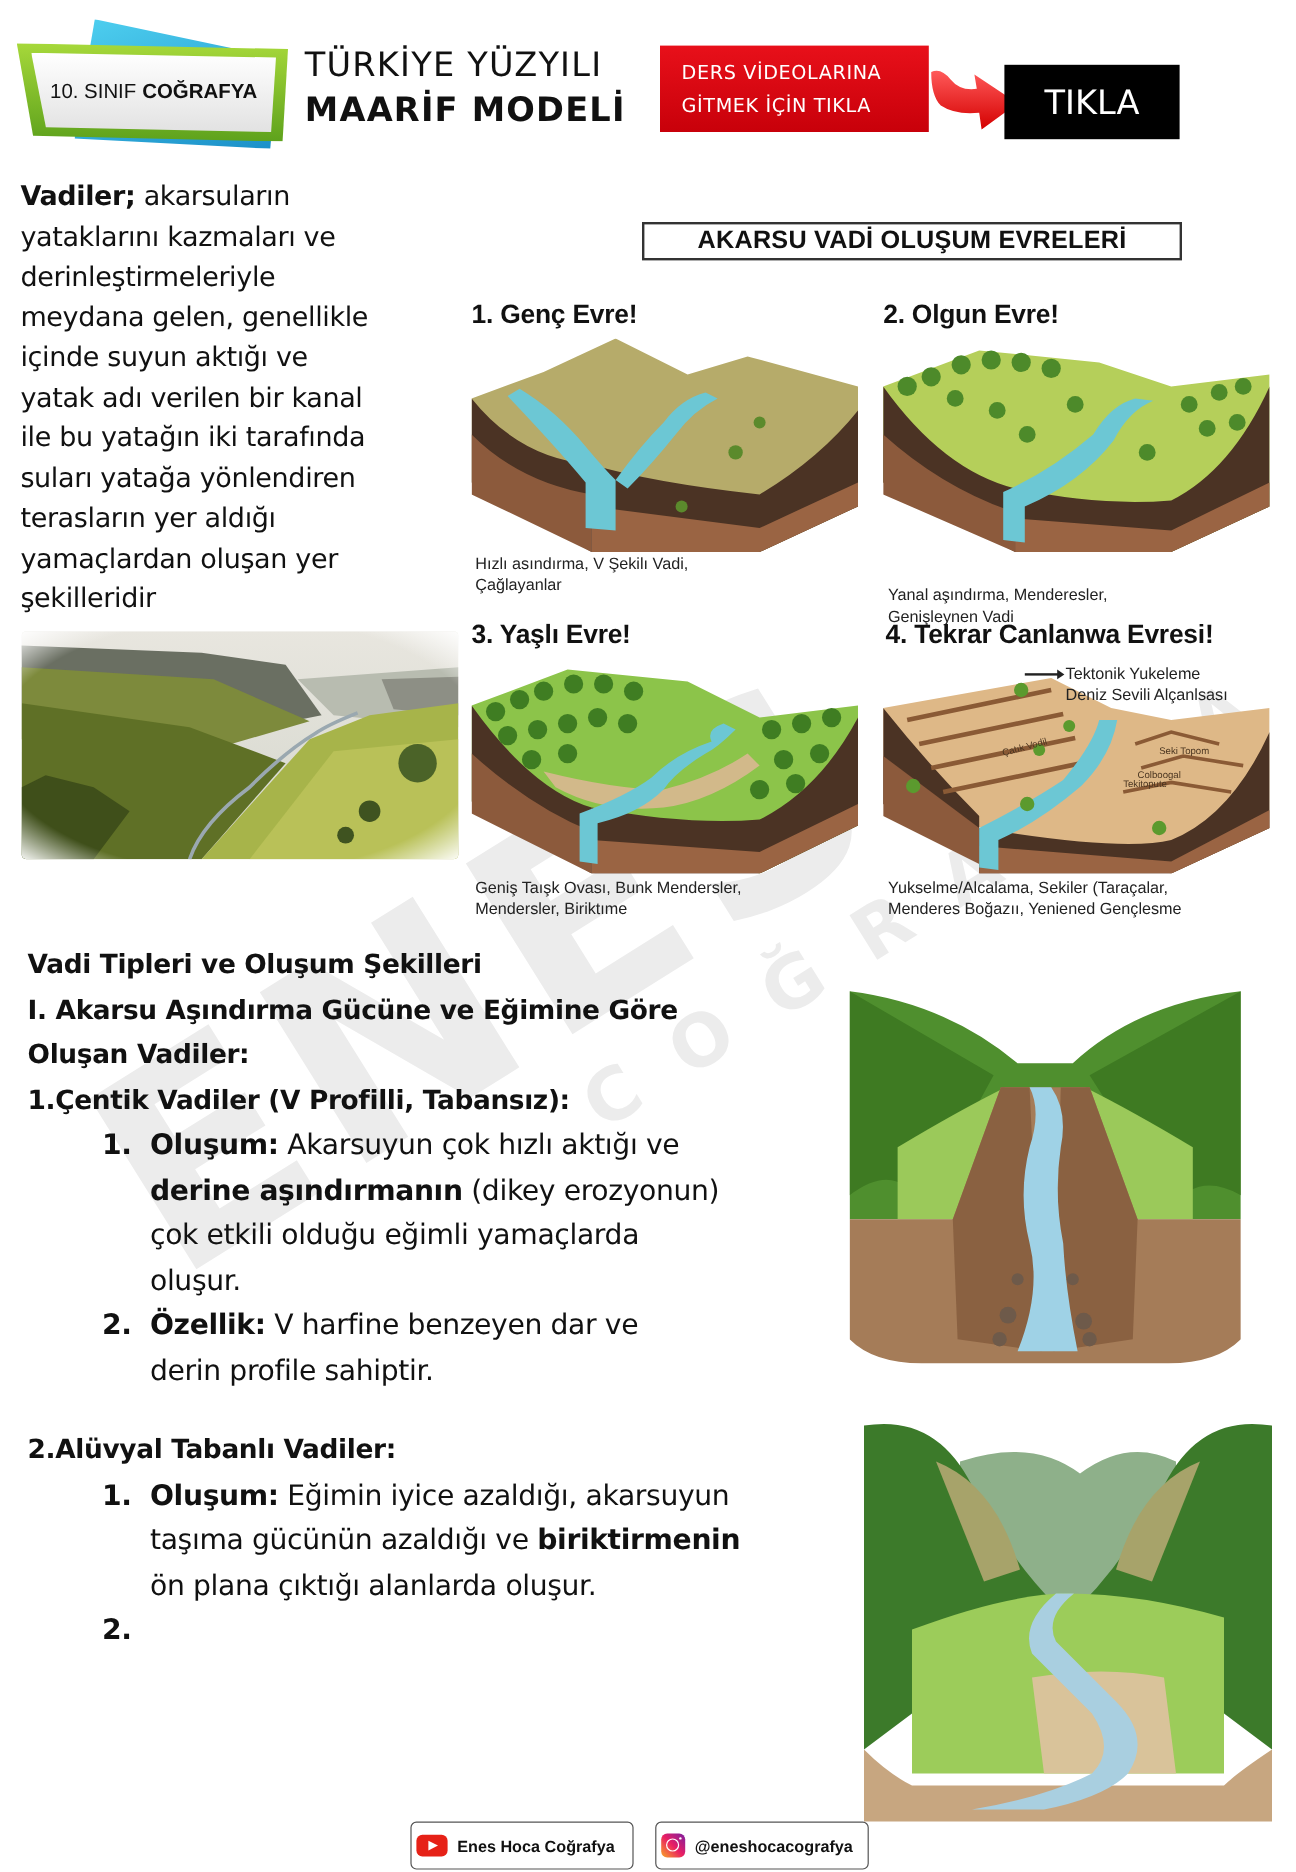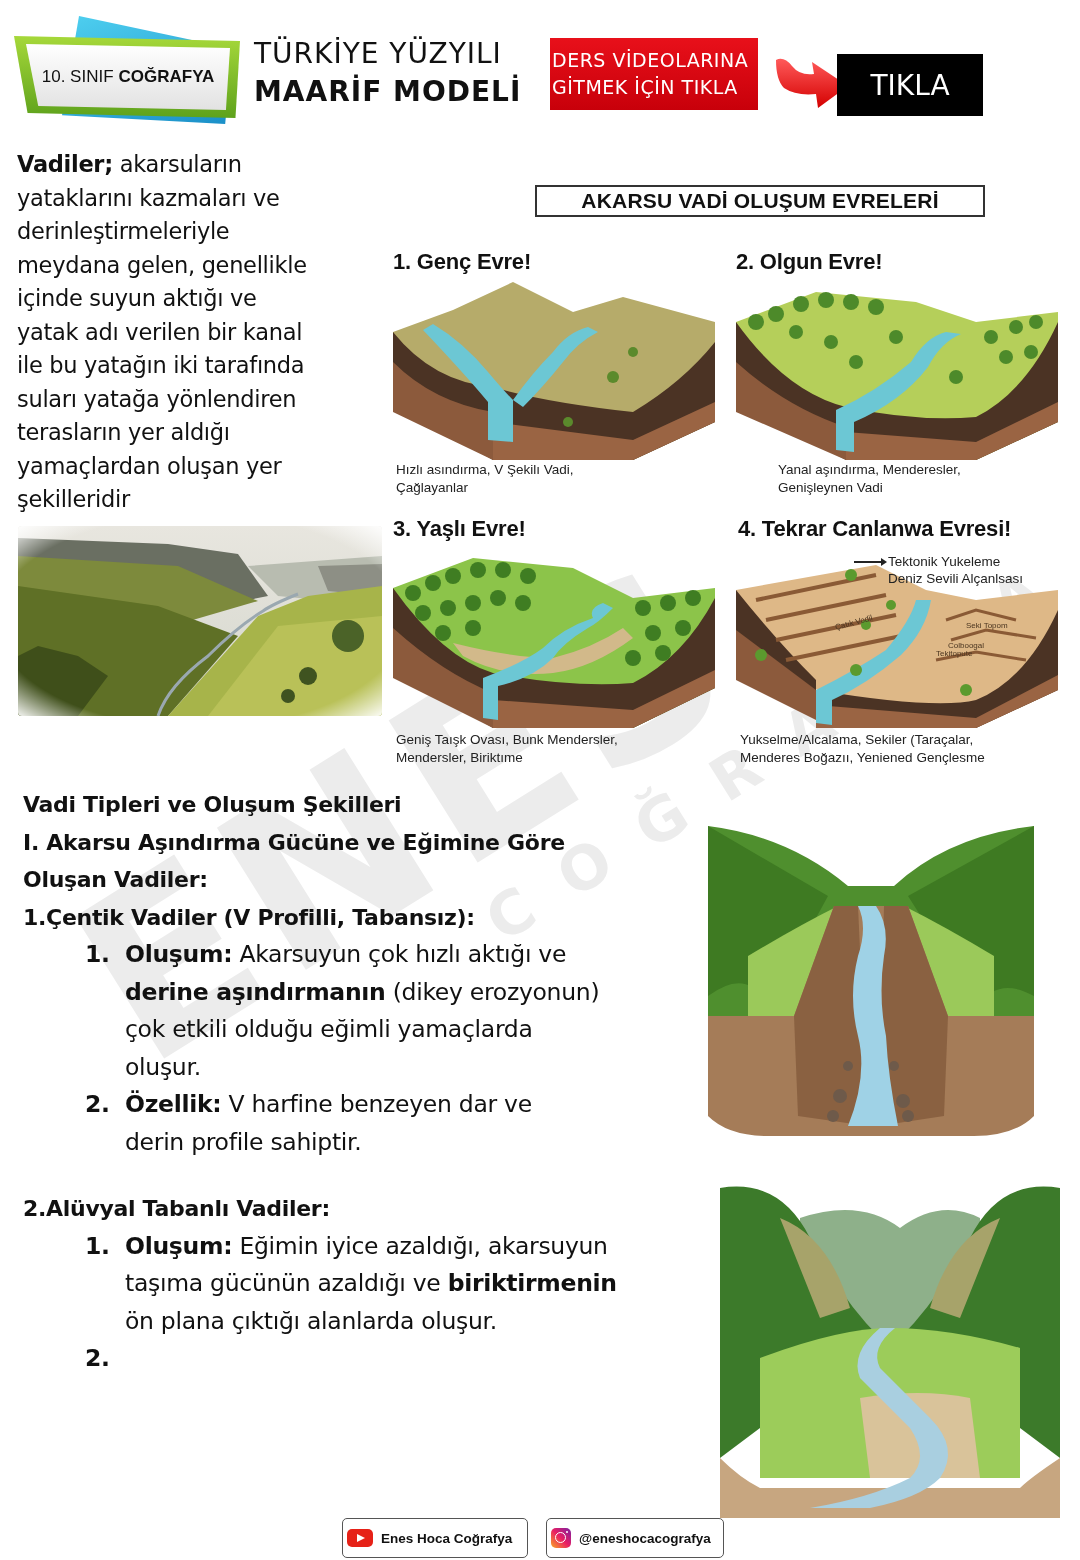--- a/index.html
+++ b/index.html
@@ -16,21 +16,21 @@
   .logo { position: absolute; left: 14px; top: 12px; width: 226px; height: 112px; z-index: 2; }
   .logo-blue { position: absolute; left: 48px; top: 4px; width: 170px; height: 108px; background: linear-gradient(160deg, #4fd0f0, #1a8fc8); clip-path: polygon(10% 0, 100% 30%, 96% 100%, 0 92%); }
   .logo-green { position: absolute; left: 0; top: 24px; width: 226px; height: 82px; background: linear-gradient(180deg, #a6d83a, #5ea21c); clip-path: polygon(0 0, 100% 6%, 98% 100%, 6% 94%); }
   .logo-inner { position: absolute; left: 12px; top: 32px; width: 204px; height: 66px; background: linear-gradient(180deg, #ffffff, #e2e2e2); clip-path: polygon(0 0, 100% 6%, 98% 100%, 6% 94%); display: flex; align-items: center; justify-content: center; font-size: 17px; }
   .logo-inner b { font-weight: bold; margin-left: 5px; }
 
   .title { position: absolute; left: 254px; top: 36px; z-index: 2; font-family: "DejaVu Sans", sans-serif; }
   .title-1 { font-size: 28px; letter-spacing: 1px; line-height: 36px; }
   .title-2 { font-size: 28px; font-weight: bold; letter-spacing: 1px; line-height: 40px; }
 
-  .video-btn { position: absolute; left: 550px; top: 38px; width: 208px; height: 72px; background: linear-gradient(180deg, #e8101a, #c8000a); color: #fff; font-family: "DejaVu Sans", sans-serif; font-size: 19px; line-height: 27px; padding: 9px 0 0 2px; z-index: 2; letter-spacing: 0.5px; }
+  .video-btn { position: absolute; left: 550px; top: 38px; width: 224px; height: 72px; background: linear-gradient(180deg, #e8101a, #c8000a); color: #fff; font-family: "DejaVu Sans", sans-serif; font-size: 16px; line-height: 27px; padding: 9px 0 0 18px; z-index: 2; letter-spacing: 0.5px; }
   .arrow { position: absolute; left: 774px; top: 52px; width: 76px; height: 58px; z-index: 2; }
   .tikla-btn { position: absolute; left: 837px; top: 54px; width: 146px; height: 62px; background: #000; color: #fff; font-family: "DejaVu Sans", sans-serif; font-size: 28px; display: flex; align-items: center; justify-content: center; z-index: 2; }
 
   
   .intro { position: absolute; left: 17px; top: 148px; width: 340px; font-family: "DejaVu Sans", sans-serif; font-size: 22.5px; line-height: 33.5px; z-index: 2; letter-spacing: -0.3px; }
   .intro b { font-weight: bold; }
 
   .photo { position: absolute; left: 18px; top: 526px; width: 364px; height: 190px; z-index: 2; border-radius: 4px; overflow: hidden; box-shadow: 0 0 12px 6px #fff inset; }
 
   
@@ -191,21 +191,21 @@
       <circle cx="120" cy="80" r="7"></circle>
       <circle cx="160" cy="55" r="7"></circle>
     <circle cx="255" cy="55" r="7"></circle>
       <circle cx="280" cy="45" r="7"></circle>
       <circle cx="300" cy="40" r="7"></circle>
       <circle cx="270" cy="75" r="7"></circle>
       <circle cx="295" cy="70" r="7"></circle>
       <circle cx="220" cy="95" r="7"></circle>
   </g>
 </svg>
-<div class="stage-cap" style="left:740px; top:461px; z-index:2;margin-left:38px;">
+<div class="stage-cap" style="left:740px; top:487px; z-index:2;">
   <div>Yanal aşındırma, Menderesler,</div>
   <div>Genişleynen Vadi</div>
 </div>
 
 <div class="stage" style="left:393px; top:516px;">
   <div class="stage-title">3. Yaşlı Evre!</div>
 </div>
 <svg class="stage-img" style="left:393px; top:548px; width:322px; height:180px; z-index:2;" viewBox="0 0 322 180">
   <path d="M0 40 L80 10 L180 20 L240 50 L322 40 L322 140 L240 180 L0 120 Z" fill="#8cc44a"></path>
   <path d="M0 40 Q50 110 100 125 L100 180 L0 120 Z" fill="#4b3324"></path>

